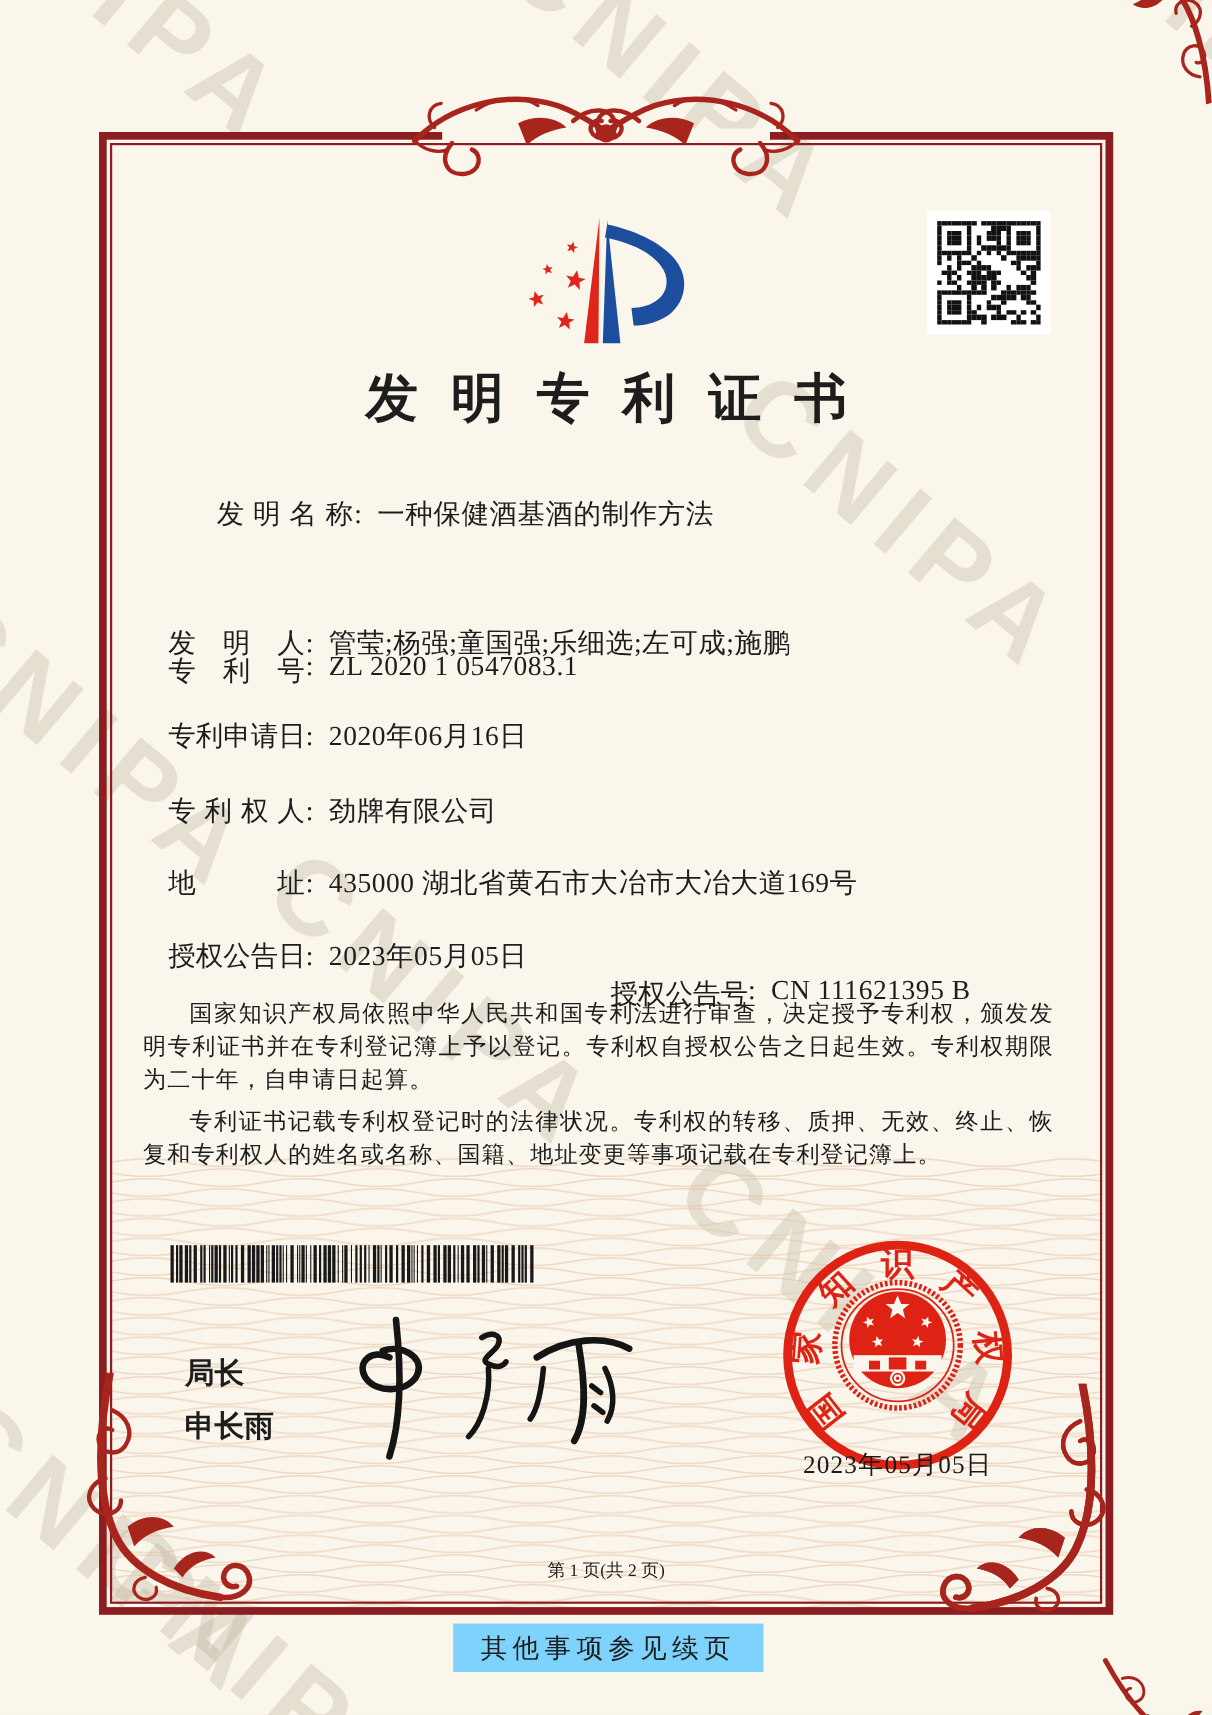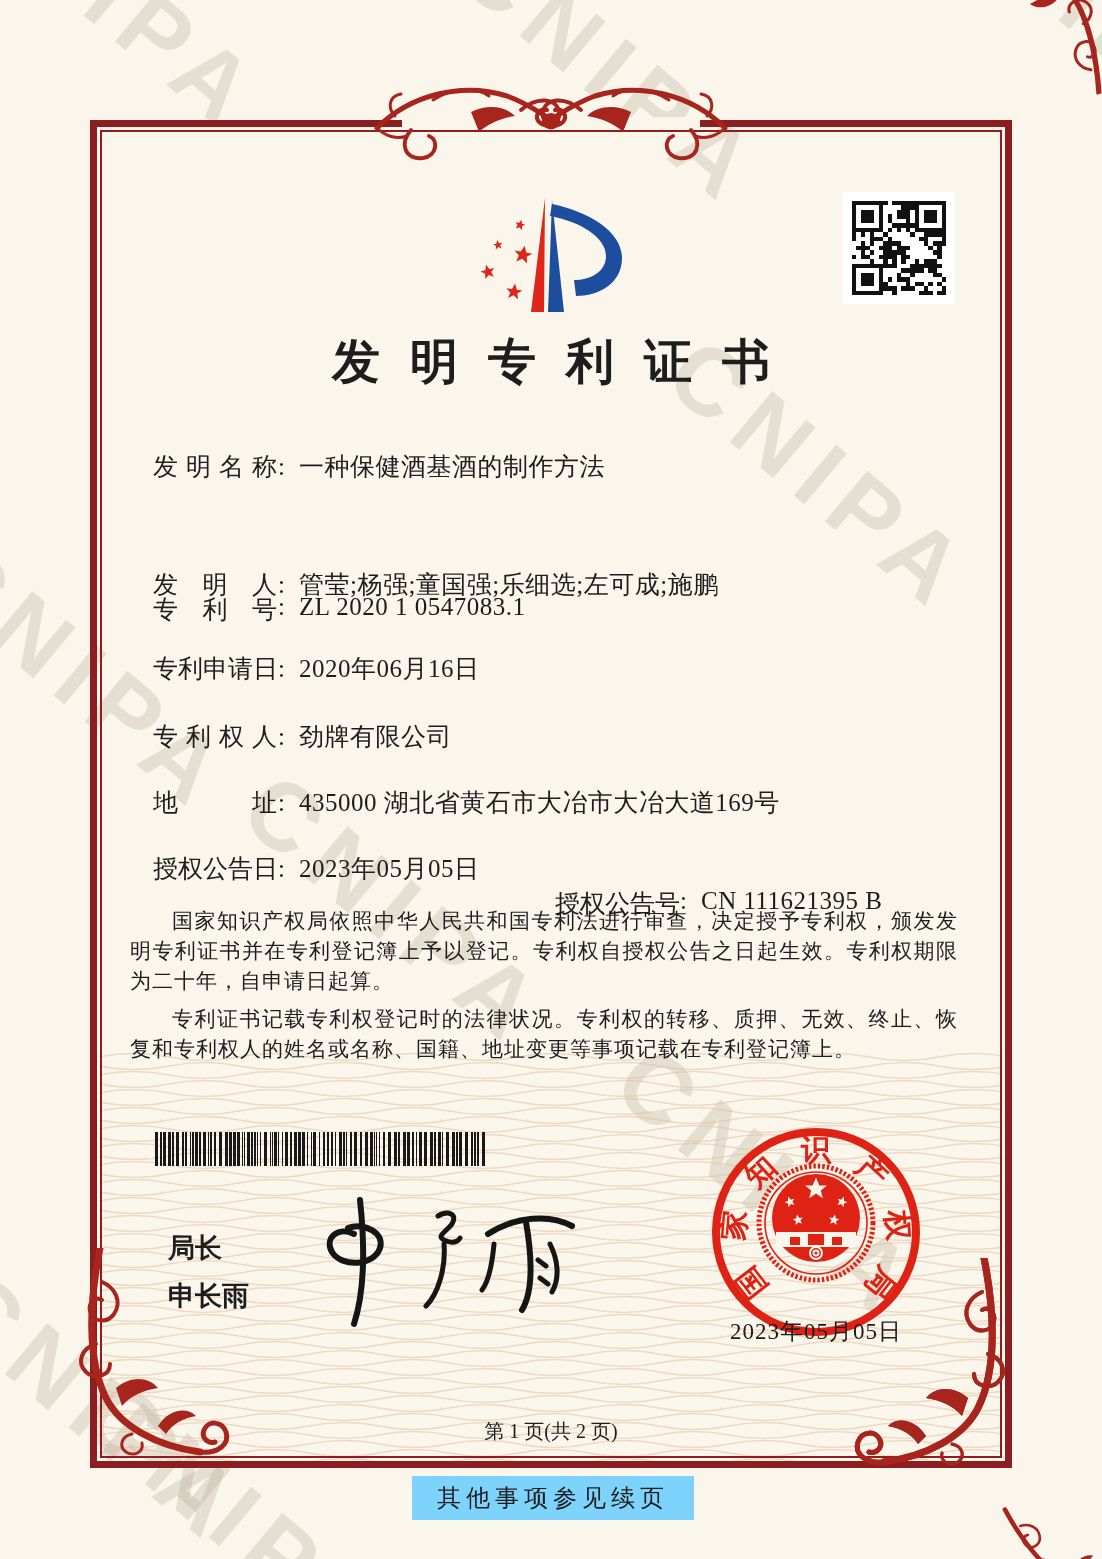--- a/index.html
+++ b/index.html
@@ -38,21 +38,21 @@
       display:flex;align-items:center;justify-content:center;}
   .qr-modules{display:grid;grid-template-columns:repeat(21,1fr);grid-template-rows:repeat(21,1fr);
       width:94px;height:94px;}
   .qr-modules i{display:block;}
   .qr-modules i.d{background:var(--qr);}
   .title{position:absolute;left:90px;top:330px;width:922px;text-align:center;
          font-size:48px;font-weight:bold;letter-spacing:30px;text-indent:30px;}
   
   .fields{position:absolute;left:153px;top:0;width:830px;font-size:25px;}
   .frow{position:absolute;left:0;white-space:nowrap;}
-  .frow:nth-of-type(1){top:450px;} .frow:nth-of-type(2){top:526px;margin-top:42px;}
+  .frow:nth-of-type(1){top:450px;margin-left:44px;} .frow:nth-of-type(2){top:526px;margin-top:42px;}
   .frow:nth-of-type(3){top:593px;} .frow:nth-of-type(4){top:652px;}
   .frow:nth-of-type(5){top:720px;} .frow:nth-of-type(6){top:786px;}
   .frow:nth-of-type(7){top:852px;}
   .flabel{display:inline-block;width:124px;text-align:justify;text-align-last:justify;vertical-align:top;}
   .fcolon{display:inline-block;margin:0 14px 0 1px;}
   .fvalue{letter-spacing:0.5px;}
   .fpair2{position:absolute;left:402px;top:0;white-space:nowrap;margin-top:35px;}
   
   .bodytext{position:absolute;left:130px;width:828px;font-size:21px;line-height:30px;
             text-align:justify;text-indent:2em;letter-spacing:1px;}
@@ -66,21 +66,21 @@
             font-weight:bold;font-size:27px;}
   .signature{position:absolute;left:288px;top:1182px;width:300px;height:150px;}
   .seal{position:absolute;left:712px;top:1128px;width:208px;height:208px;}
   .seal-ring{position:absolute;inset:0;border:8px solid var(--seal);border-radius:50%;}
   .seal-chars span{position:absolute;left:50%;top:50%;width:36px;margin-left:-18px;
        line-height:36px;margin-top:-18px;text-align:center;font-size:30px;font-weight:bold;
        color:var(--seal);font-family:"Liberation Serif","DejaVu Serif",serif;}
   .emblem{position:absolute;inset:0;}
   .seal-date{position:absolute;left:0;right:0;top:188px;text-align:center;font-size:23px;
              color:#1b1b1b;letter-spacing:1px;}
-  .pagefoot{position:absolute;left:90px;top:1418px;width:922px;text-align:center;font-size:20px;}
+  .pagefoot{position:absolute;left:90px;top:1418px;width:922px;text-align:center;font-size:16px;}
   .note{position:absolute;left:412px;top:1476px;width:282px;height:44px;background:#7dd3fc;
         display:flex;align-items:center;justify-content:center;font-size:24px;letter-spacing:5px;}
 </style>
 </head>
 <body>
 
 <div class="page">
 
   <span class="wm wm1">CNIPA</span>
   <span class="wm wm2">CNIPA</span>

